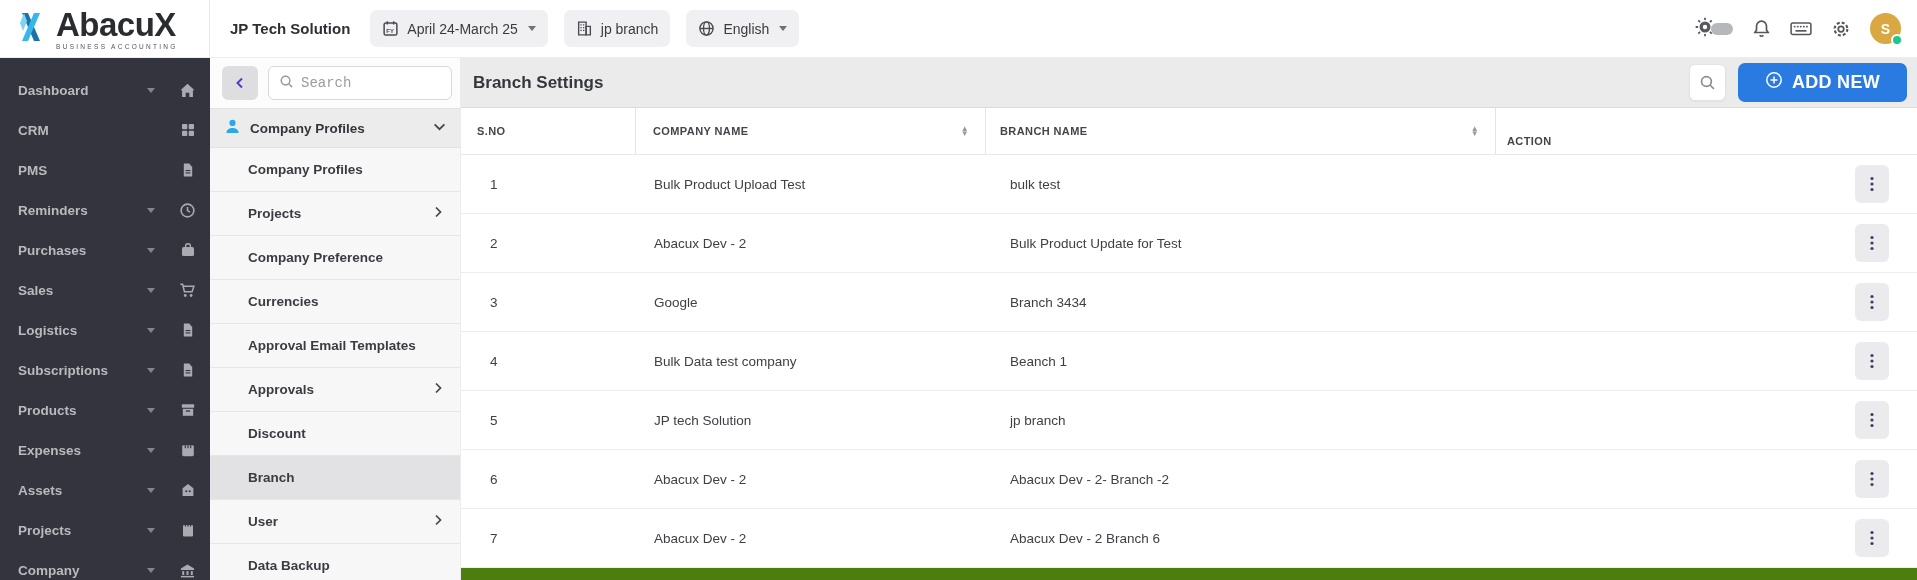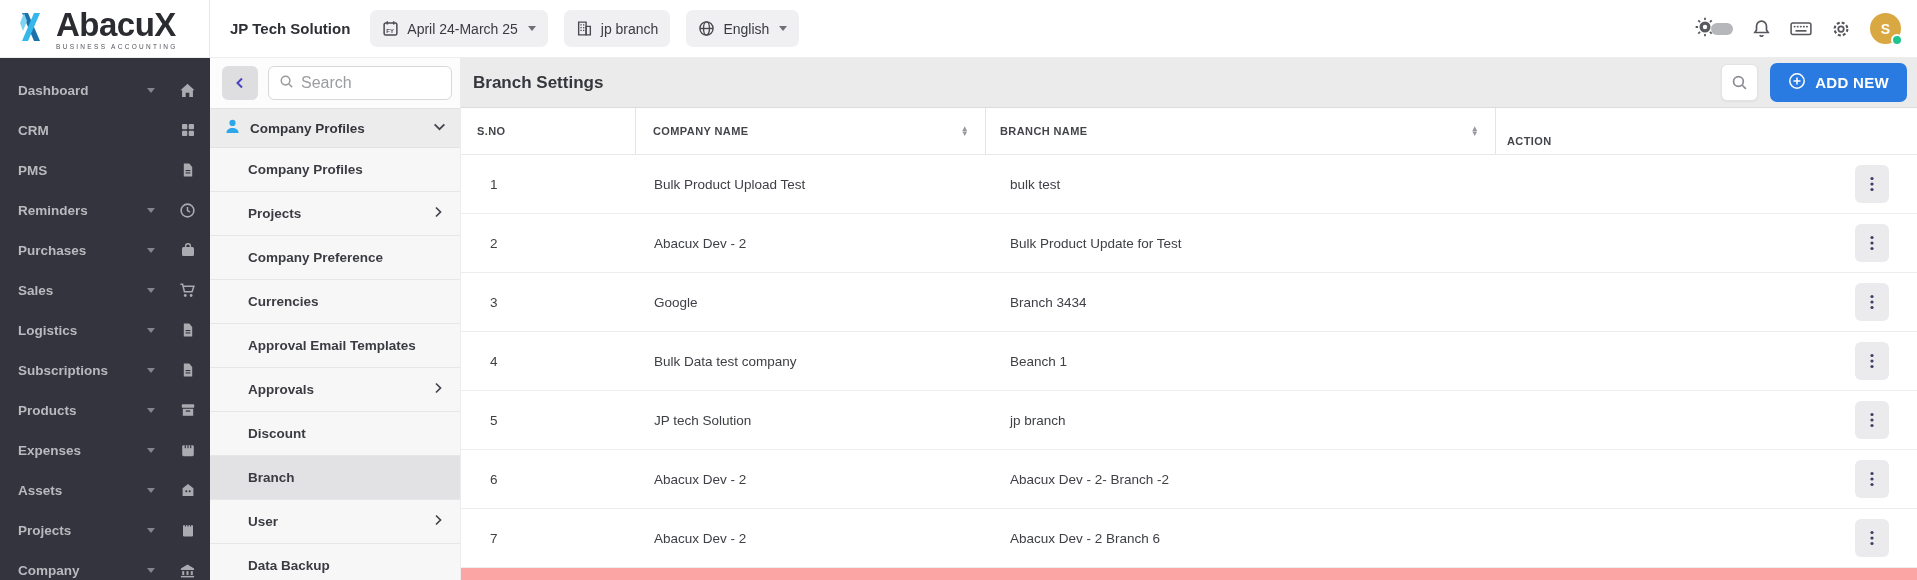--- a/index.html
+++ b/index.html
@@ -43,45 +43,45 @@
   .nav-row.no-caret .nav-caret { visibility:hidden; }
   .nav-icon { width:17px; height:17px; color:#a9abb1; display:flex; align-items:center; justify-content:center; }
 
   
   .submenu { width:250px; flex:0 0 250px; background:#fafafa; display:flex; flex-direction:column; overflow:hidden; }
   .submenu-top { height:50px; flex:0 0 50px; display:flex; align-items:center; padding:0 8px 0 12px; gap:10px; background:#fcfcfc; }
   .back-btn { width:36px; height:34px; background:#dedee0; border:none; border-radius:6px; color:#4a42c0;
     display:flex; align-items:center; justify-content:center; cursor:pointer; }
   .search-box { flex:1; height:34px; background:#fff; border:1px solid #d8d8db; border-radius:6px;
     display:flex; align-items:center; padding:0 10px; gap:7px; color:#96979c; }
-  .search-box input { border:none; outline:none; width:100%; font-size:16px; color:#3f4046;
-    font-family:Liberation Sans, sans-serif; background:transparent; }
+  .search-box input { border:none; outline:none; width:100%; font-size:14px; color:#3f4046;
+    font-family:Liberation Mono, monospace; background:transparent; }
   .search-box input::placeholder { color:#9b9ca1; }
   .submenu-header { height:40px; flex:0 0 40px; background:#ececed; display:flex; align-items:center;
     padding:0 14px; gap:9px; border-top:1px solid #e2e2e4; border-bottom:1px solid #e2e2e4; cursor:pointer; }
   .submenu-header .hdr-label { flex:1; font-size:13.5px; font-weight:bold; color:#35363c; }
   .submenu-items { flex:1; overflow:hidden; }
   .submenu-item { height:44px; display:flex; align-items:center; padding:0 16px 0 38px;
     border-bottom:1px solid #e7e7e9; font-size:13.5px; font-weight:bold; color:#3b3c42; cursor:pointer; background:#f7f7f8; }
   .submenu-item .sub-label { flex:1; }
   .submenu-item.selected { background:#e2e2e4; }
   .chev-right { color:#43444a; display:none; }
   .submenu-item.has-chevron .chev-right { display:block; }
 
   
-  .main { flex:1; display:flex; flex-direction:column; background:#fca5a5; min-width:0; border-left:1px solid #ececee; }
+  .main { flex:1; display:flex; flex-direction:column; background:#4d7c0f; min-width:0; border-left:1px solid #ececee; }
   .main-header { height:50px; flex:0 0 50px; background:#ebebec; border-bottom:1px solid #dcdcdd;
     display:flex; align-items:center; padding:0 10px 0 12px; }
   .page-title { font-size:17px; font-weight:bold; color:#36373c; }
   .mh-spacer { flex:1; }
   .search-btn { width:37px; height:37px; background:#fff; border:1px solid #e3e3e5; border-radius:6px;
     display:flex; align-items:center; justify-content:center; color:#8b8c92; cursor:pointer; margin-right:12px;
     box-shadow:0 1px 2px rgba(0,0,0,.05); }
   .add-new-btn { height:39px; background:#2a7be1; color:#fff; border:none; border-radius:7px;
-    display:flex; align-items:center; gap:9px; padding:0 18px; font-size:15px; font-weight:bold;
+    display:flex; align-items:center; gap:9px; padding:0 27px; font-size:18px; font-weight:bold;
     font-family:"Liberation Sans", sans-serif; letter-spacing:.3px; cursor:pointer; }
 
   
   .thead { height:47px; flex:0 0 47px; display:flex; background:#fff; border-bottom:1px solid #e9e9ea; }
   .th { display:flex; align-items:center; font-size:11px; font-weight:bold; letter-spacing:.4px;
     color:#44454b; border-right:1px solid #e4e4e6; padding-left:20px; }
   .th:last-child { border-right:none;margin-top:20px; }
   .th.c-sno { width:175px; flex:0 0 175px; padding-left:16px; }
   .th.c-company { width:350px; flex:0 0 350px; padding-left:17px; }
   .th.c-branch { width:510px; flex:0 0 510px; padding-left:14px; }

